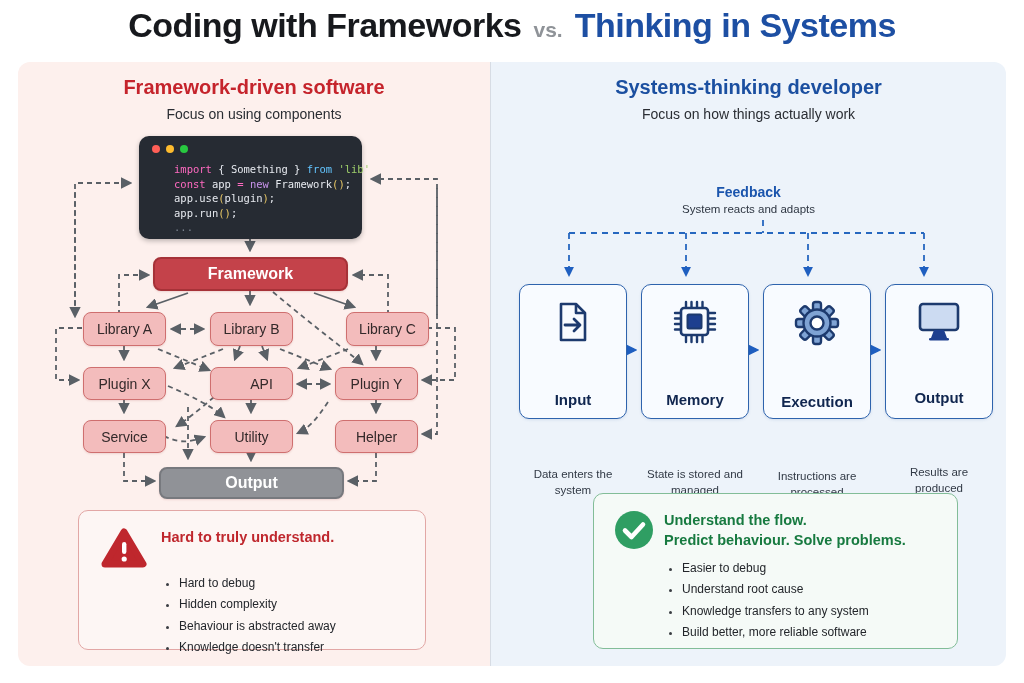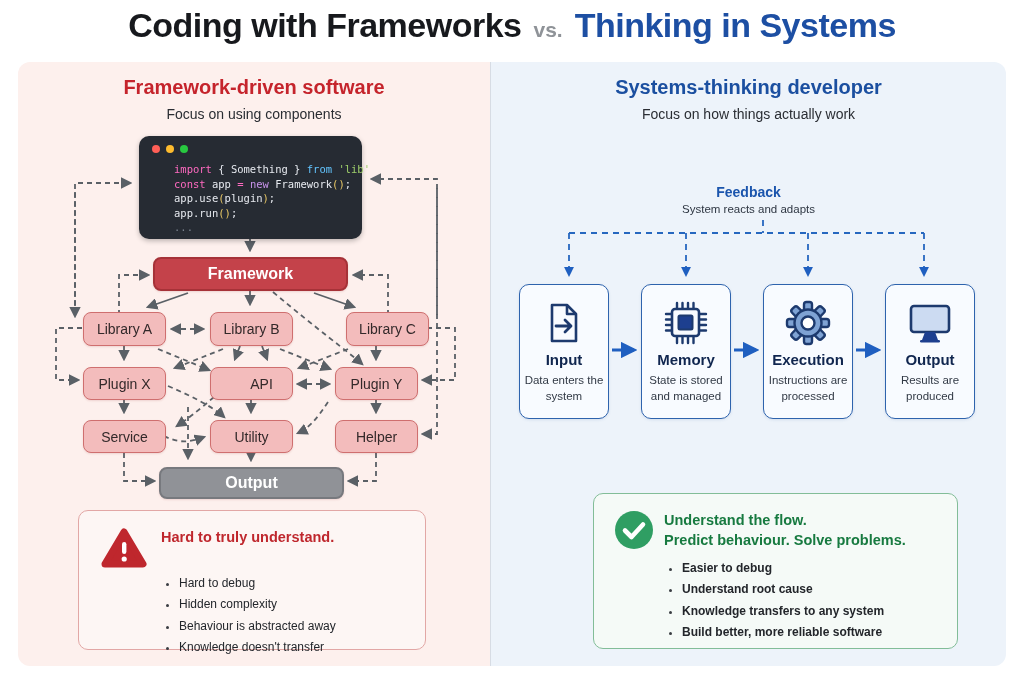--- a/index.html
+++ b/index.html
@@ -46,30 +46,30 @@
   .warnbox{left:60px;top:448px;width:348px;height:140px;background:#fdf6f4;border:1.5px solid #e2a7a5;}
   .okbox{left:102px;top:431px;width:365px;height:156px;background:#f5faf7;border:1.5px solid #82bd98;}
   .co-icon{position:absolute;left:22px;top:16px;}
   .co-title{position:absolute;left:82px;top:16px;font-size:14.5px;font-weight:700;line-height:1.4;}
   .co-title.red{color:#bf272d;}
   .co-title.green{color:#177a40;}
   .okbox .co-icon{left:20px;top:16px;}
   .okbox .co-title{left:70px;top:16px;}
   .co-list{position:absolute;left:86px;top:62px;margin:0;padding-left:14px;font-size:12px;color:#23262b;
            line-height:1.78;}
-  .okbox .co-list{left:74px;top:64px;font-weight:bold;}
+  .okbox .co-list{left:74px;top:64px;}
   .co-list li::marker{color:#3a3d42;font-size:11px;}
 
   
-  .fcard{position:absolute;top:222px;width:90px;height:135px;box-sizing:border-box;background:#f8fbff;
+  .fcard{position:absolute;top:222px;width:108px;height:135px;box-sizing:border-box;background:#f8fbff;
          border:1.5px solid #2e63ad;border-radius:10px;display:flex;flex-direction:column;align-items:center;
-         box-shadow:0 1px 3px rgba(40,80,150,.12);}
+         box-shadow:0 1px 3px rgba(40,80,150,.12);gap:42px;}
   .fcard .ic{margin-top:14px;height:48px;display:flex;align-items:center;justify-content:center;}
   .fcard .ft{font-size:15px;font-weight:700;color:#10264f;margin-top:4px;}
-  .fcard .fd{font-size:11.5px;color:#323a46;text-align:center;line-height:1.35;margin-top:5px;padding:0 4px;}
+  .fcard .fd{font-size:11.5px;color:#323a46;text-align:center;line-height:1.35;margin-top:17px;padding:0 4px;}
   .fb-title{position:absolute;top:122px;left:0;width:100%;text-align:center;font-size:14px;font-weight:700;color:#1b55ad;}
   .fb-sub{position:absolute;top:141px;left:0;width:100%;text-align:center;font-size:11.5px;color:#2e3642;}
 
   svg.layer{position:absolute;left:0;top:0;pointer-events:none;}
   .d{fill:none;stroke:#5a6066;stroke-width:1.8;stroke-dasharray:5 4;}
   .s{fill:none;stroke:#5a6066;stroke-width:1.8;}
   .bd{fill:none;stroke:#2667bf;stroke-width:1.8;stroke-dasharray:6 5;}
   .bs{fill:none;stroke:#1f5fc0;stroke-width:3;}
 </style>
 </head>

